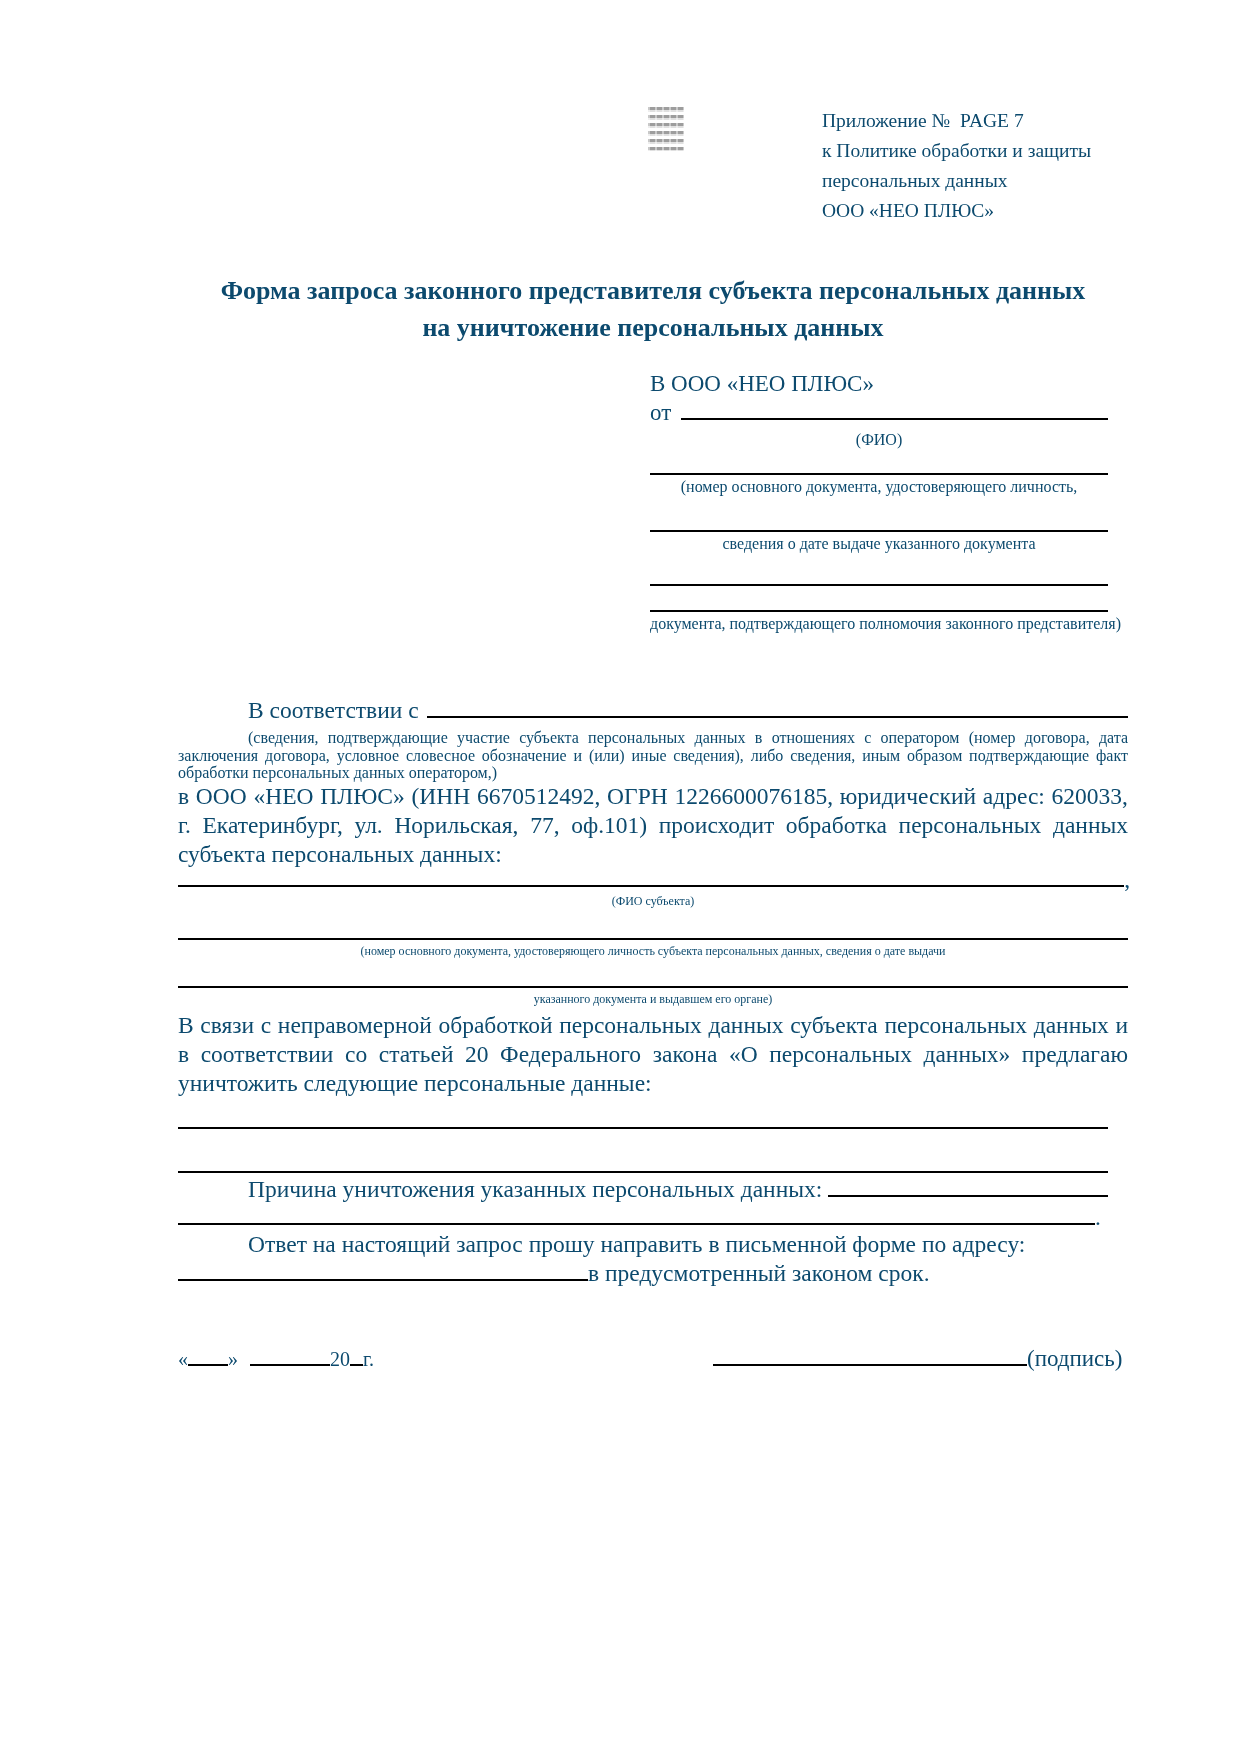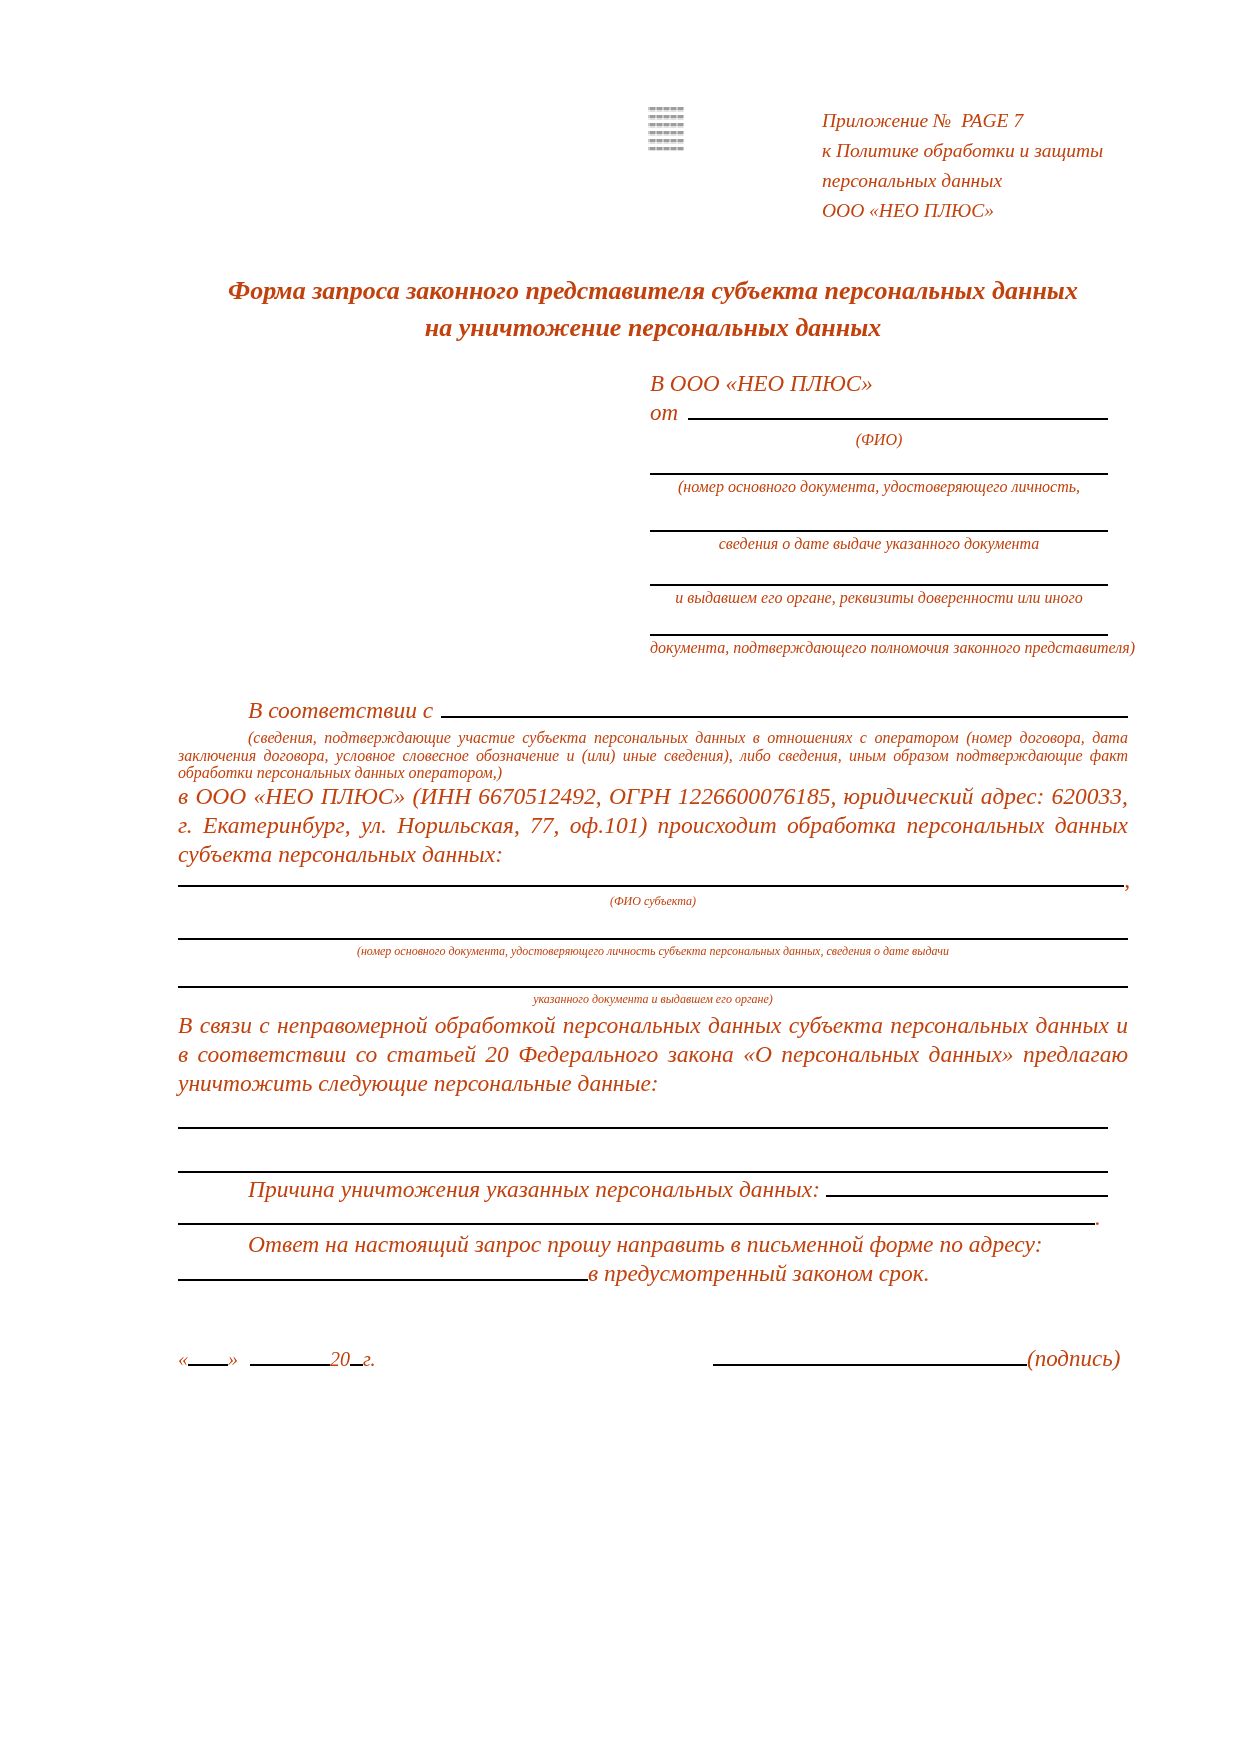--- a/index.html
+++ b/index.html
@@ -1,18 +1,18 @@
 <!DOCTYPE html>
 <html><head>
 <meta charset="utf-8">
 <style>
   html,body{margin:0;padding:0;background:#ffffff;}
   .page{
     position:relative;width:1242px;height:1540px;background:#fff;
-    font-family:"Liberation Serif","DejaVu Serif",serif;color:#c2410c;overflow:hidden;font-style:italic;
+    font-family:"Liberation Serif","DejaVu Serif",serif;color:#0c4a6e;overflow:hidden;
   }
   
   .artifact{
     position:absolute;left:648px;top:107px;width:36px;height:44px;
     background:
       repeating-linear-gradient(90deg, rgba(255,255,255,.45) 0 2px, rgba(255,255,255,0) 2px 7px),
       repeating-linear-gradient(180deg,#9d9d9d 0 3px,#e0e0e0 3px 5px,#ffffff 5px 8px);
   }
   .header-note{position:absolute;left:822px;top:106px;font-size:19.5px;line-height:30px;}
   .header-note div{white-space:pre;}
@@ -79,21 +79,20 @@
     <div class="addr-from">
       <span>от</span>
       <span class="iblank"></span>
     </div>
     <div class="cap">(ФИО)</div>
     <div class="fblank fb-a"></div>
     <div class="cap">(номер основного документа, удостоверяющего личность,</div>
     <div class="fblank fb-b"></div>
     <div class="cap">сведения о дате выдаче указанного документа</div>
     <div class="fblank fb-c"></div>
-    <div class="cap">и выдавшем его органе, реквизиты доверенности или иного</div>
     <div class="fblank fb-d"></div>
     <div class="cap">документа, подтверждающего полномочия законного представителя)</div>
   </div>
 
   <div class="bodycol">
 
     <div class="acc-row">
       <span class="acc-label">В соответствии с</span>
       <span class="iblank"></span>
     </div>

